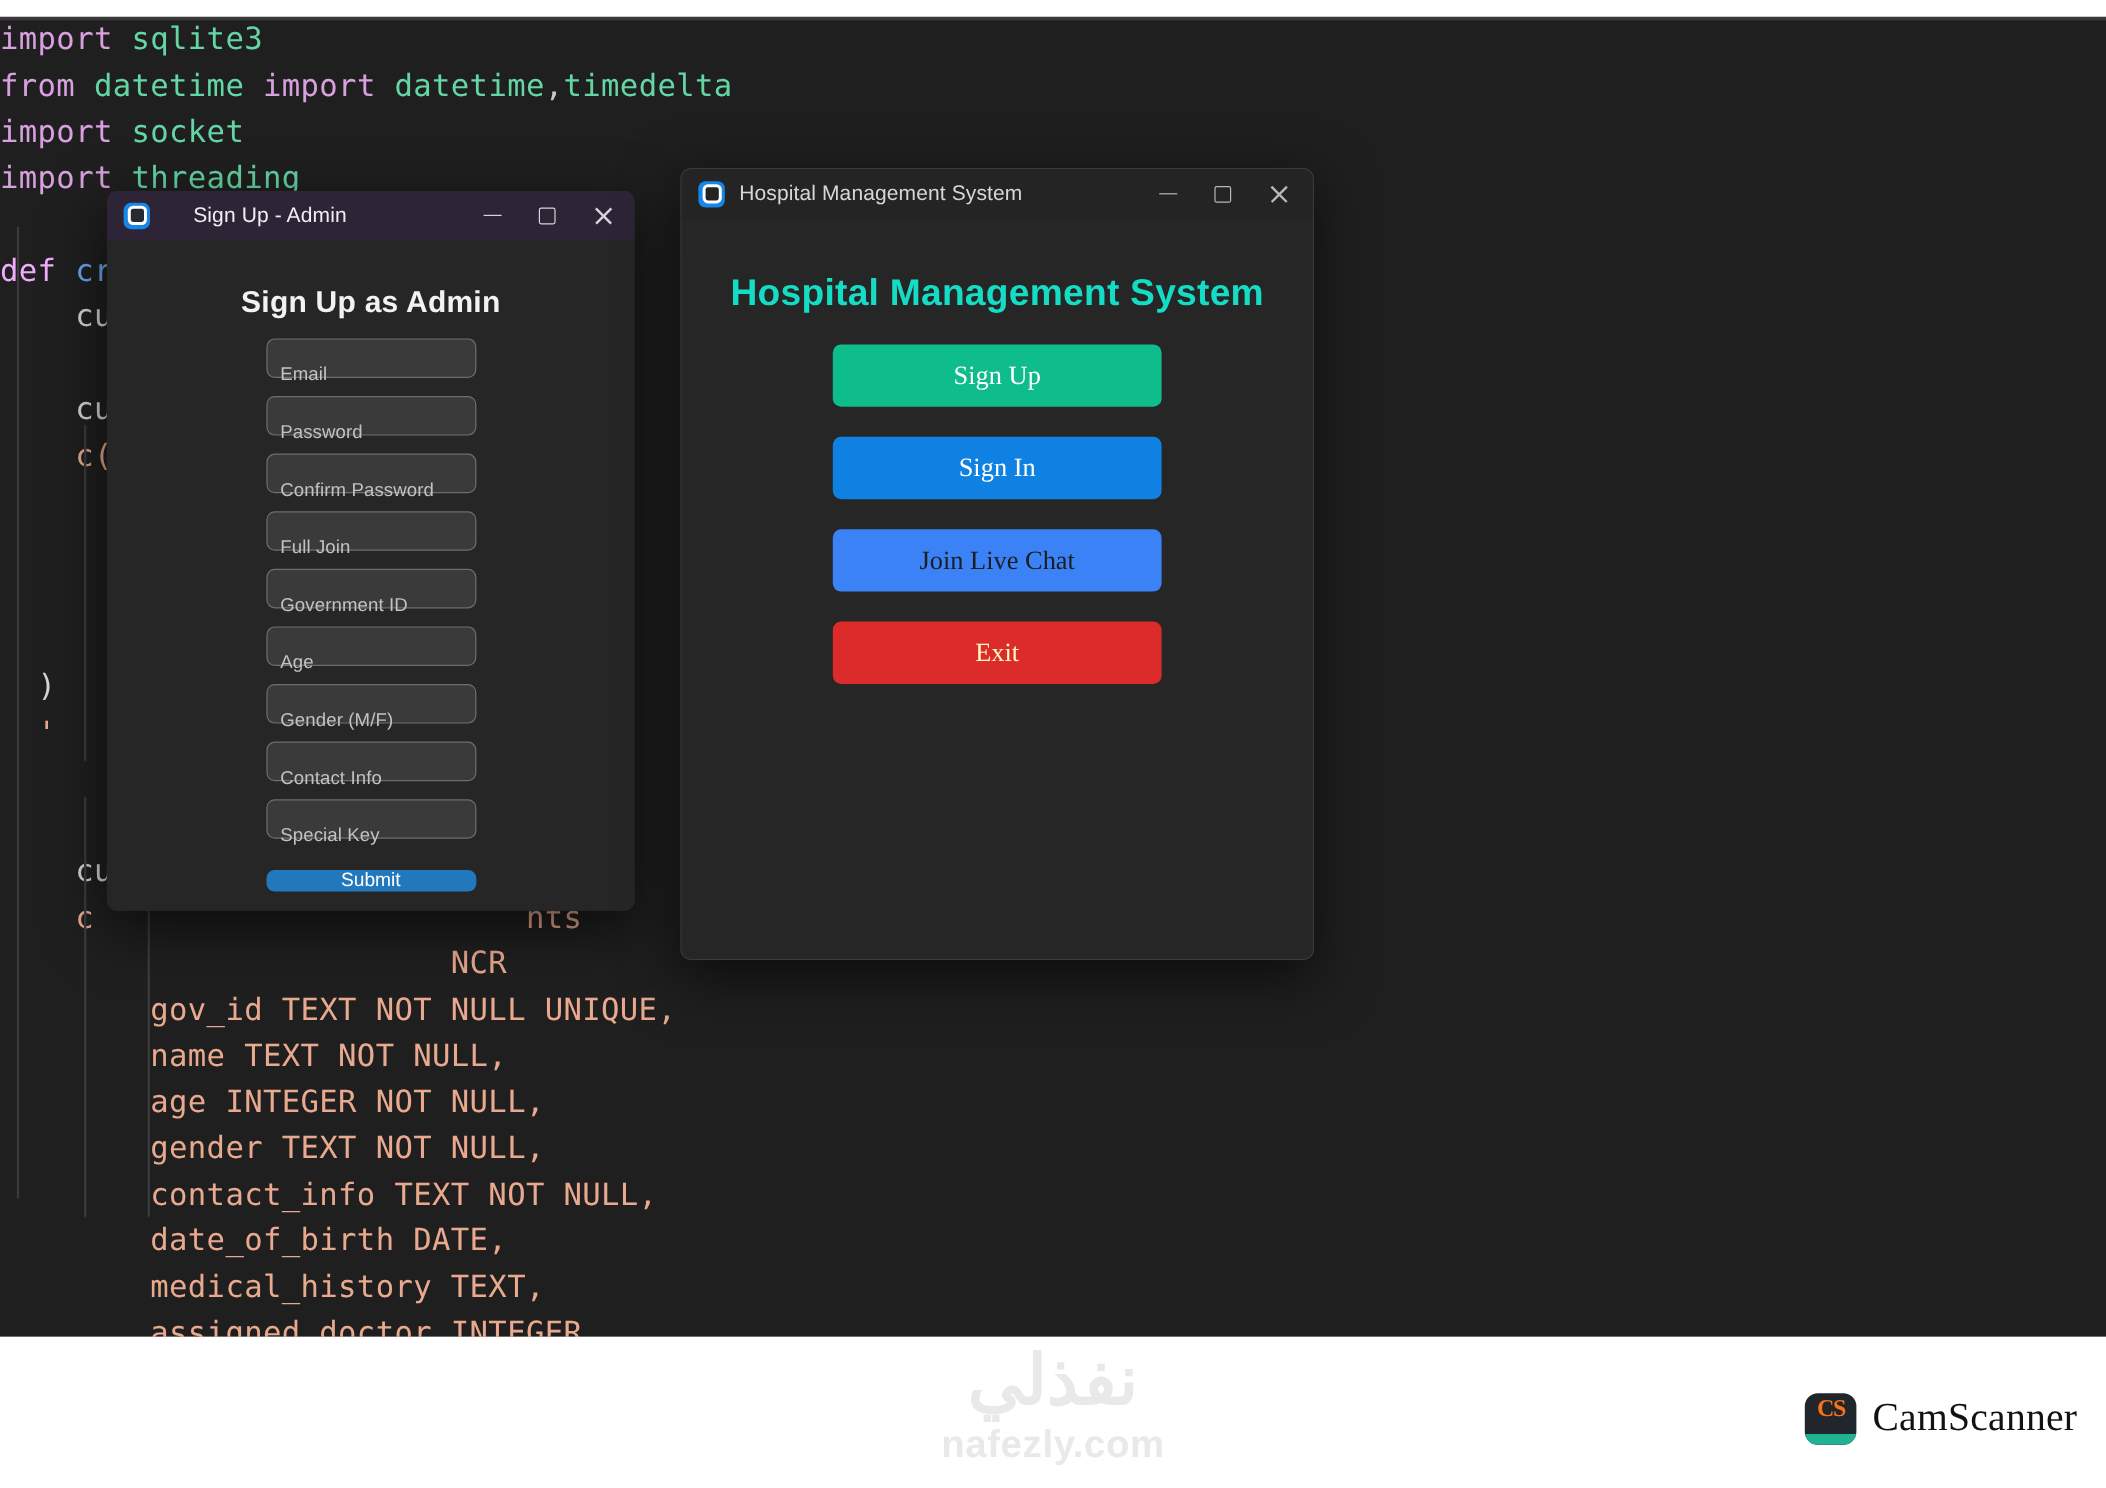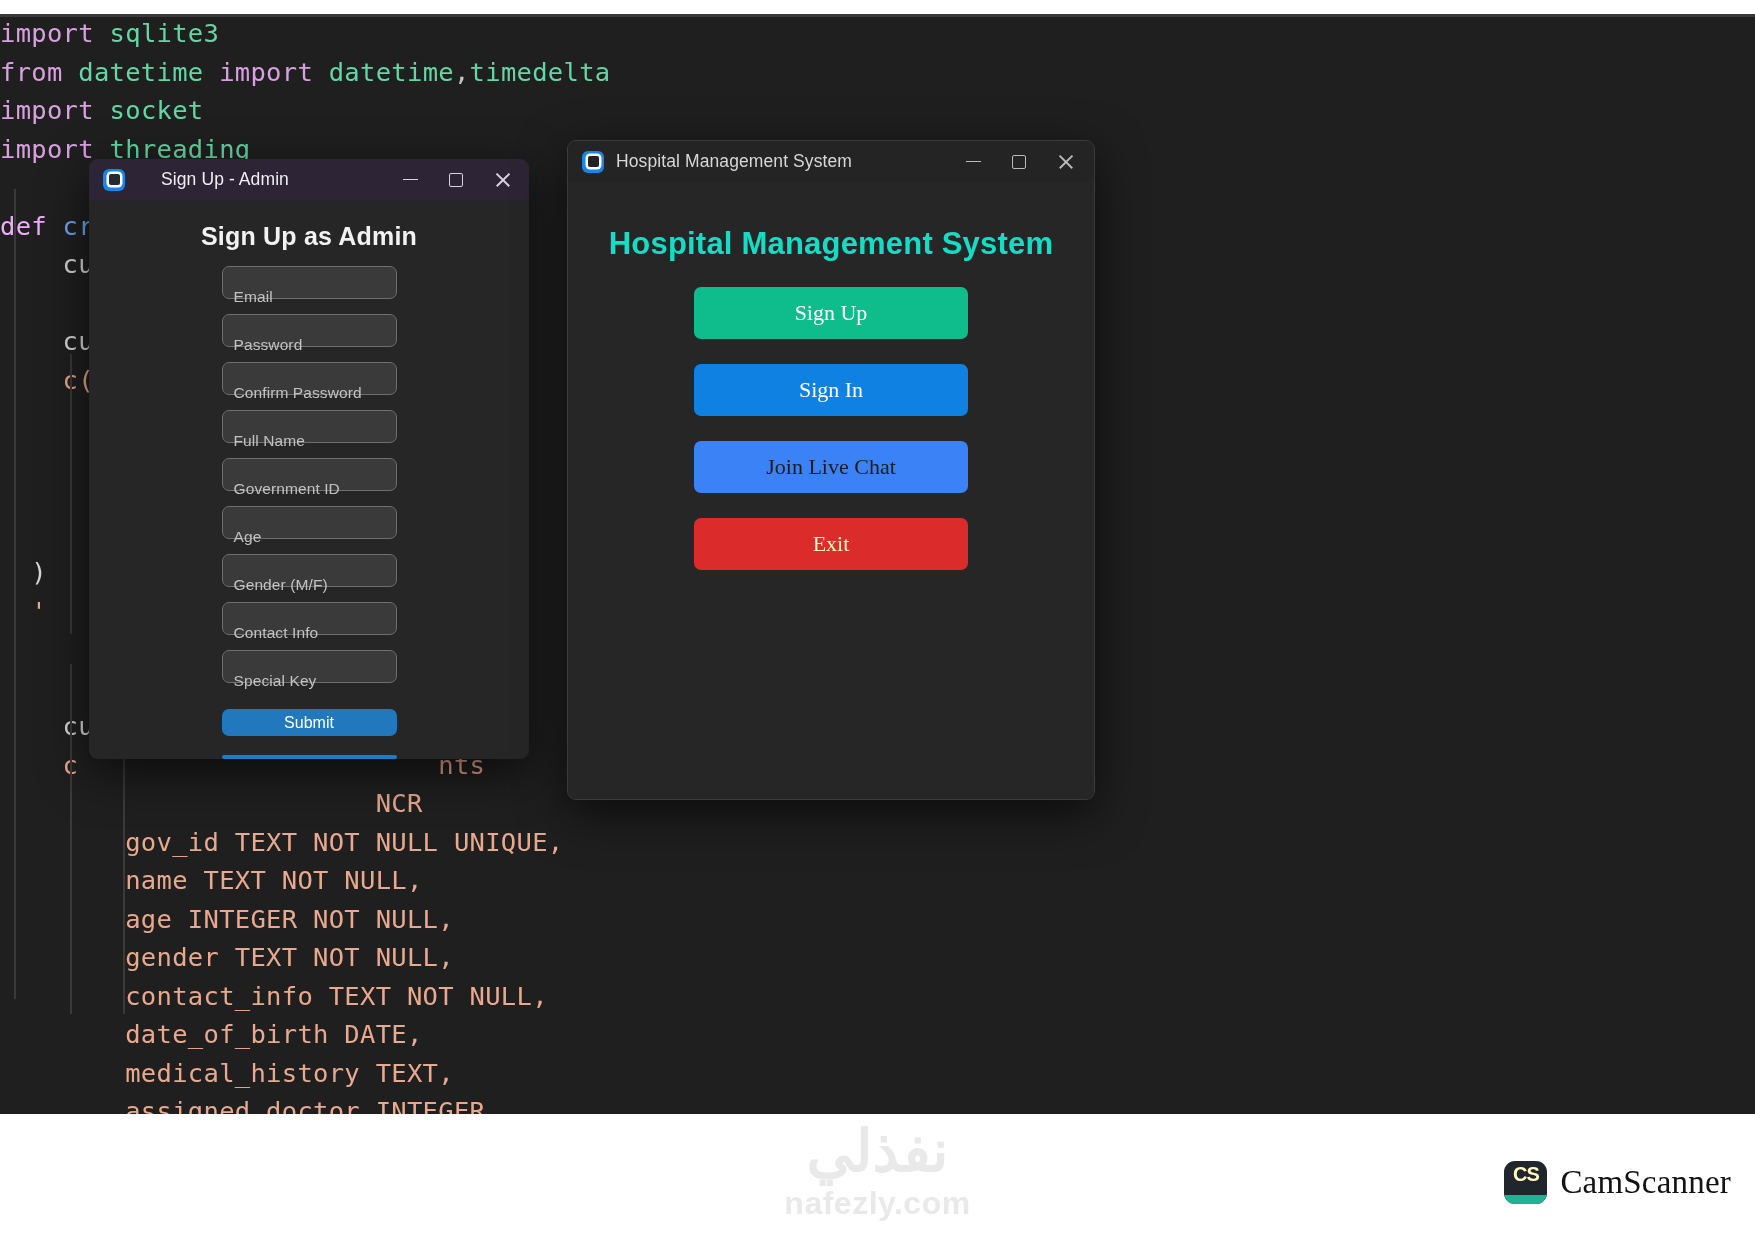--- a/index.html
+++ b/index.html
@@ -108,21 +108,21 @@
   #signup-window .tb-icon { background: #1686e8; }
   #signup-window .tb-icon .inner { background: #262a30; box-shadow: 0 0 0 2.5px #ffffff; border-radius:2px;}
   #signup-window .tb-ctrls { right: 4px; color: #d9d3e0; }
   .signup-body {
     position: relative;
     height: calc(100% - 41px);
     background: #262626;
     display: flex; flex-direction: column; align-items: center;
   }
   .signup-heading {
-    margin-top: 22px;
+    margin-top: 38px;
     font-size: 25px;
     font-weight: bold;
     color: #f2f2f2;
     letter-spacing: .2px;
   }
   .field {
     width: 175px; height: 33px;
     margin-top: 15px;
     background: #3a3a3a;
     border: 1px solid #6e6e6e;
@@ -207,24 +207,24 @@
   }
   .cs-badge {
     width: 43px; height: 43px;
     border-radius: 11px;
     background: #20262b;
     position: relative;
     overflow: hidden;
     display: flex; align-items: center; justify-content: center;
   }
   .cs-badge .cs-text {
-    color: #fef9c3;
+    color: #f97316;
     font-size: 20px;
     font-weight: bold;
-    font-family: Liberation Sans, sans-serif;
+    font-family: Liberation Serif, serif;
     letter-spacing: -1px;
     margin-bottom: 16px;
   }
   .cs-badge .cs-strip {
     position: absolute;
     left: 0; bottom: 0; width: 100%; height: 9px;
     background: #1fb394;
   }
   .cs-word {
     font-family: "Liberation Serif", serif;
@@ -272,21 +272,21 @@
             <div class="field">
               <span class="ph">Email</span>
             </div>
             <div class="field">
               <span class="ph">Password</span>
             </div>
             <div class="field">
               <span class="ph">Confirm Password</span>
             </div>
             <div class="field">
-              <span class="ph">Full Name</span>
+              <span class="ph">Full Join</span>
             </div>
             <div class="field">
               <span class="ph">Government ID</span>
             </div>
             <div class="field">
               <span class="ph">Age</span>
             </div>
             <div class="field">
               <span class="ph">Gender (M/F)</span>
             </div>

